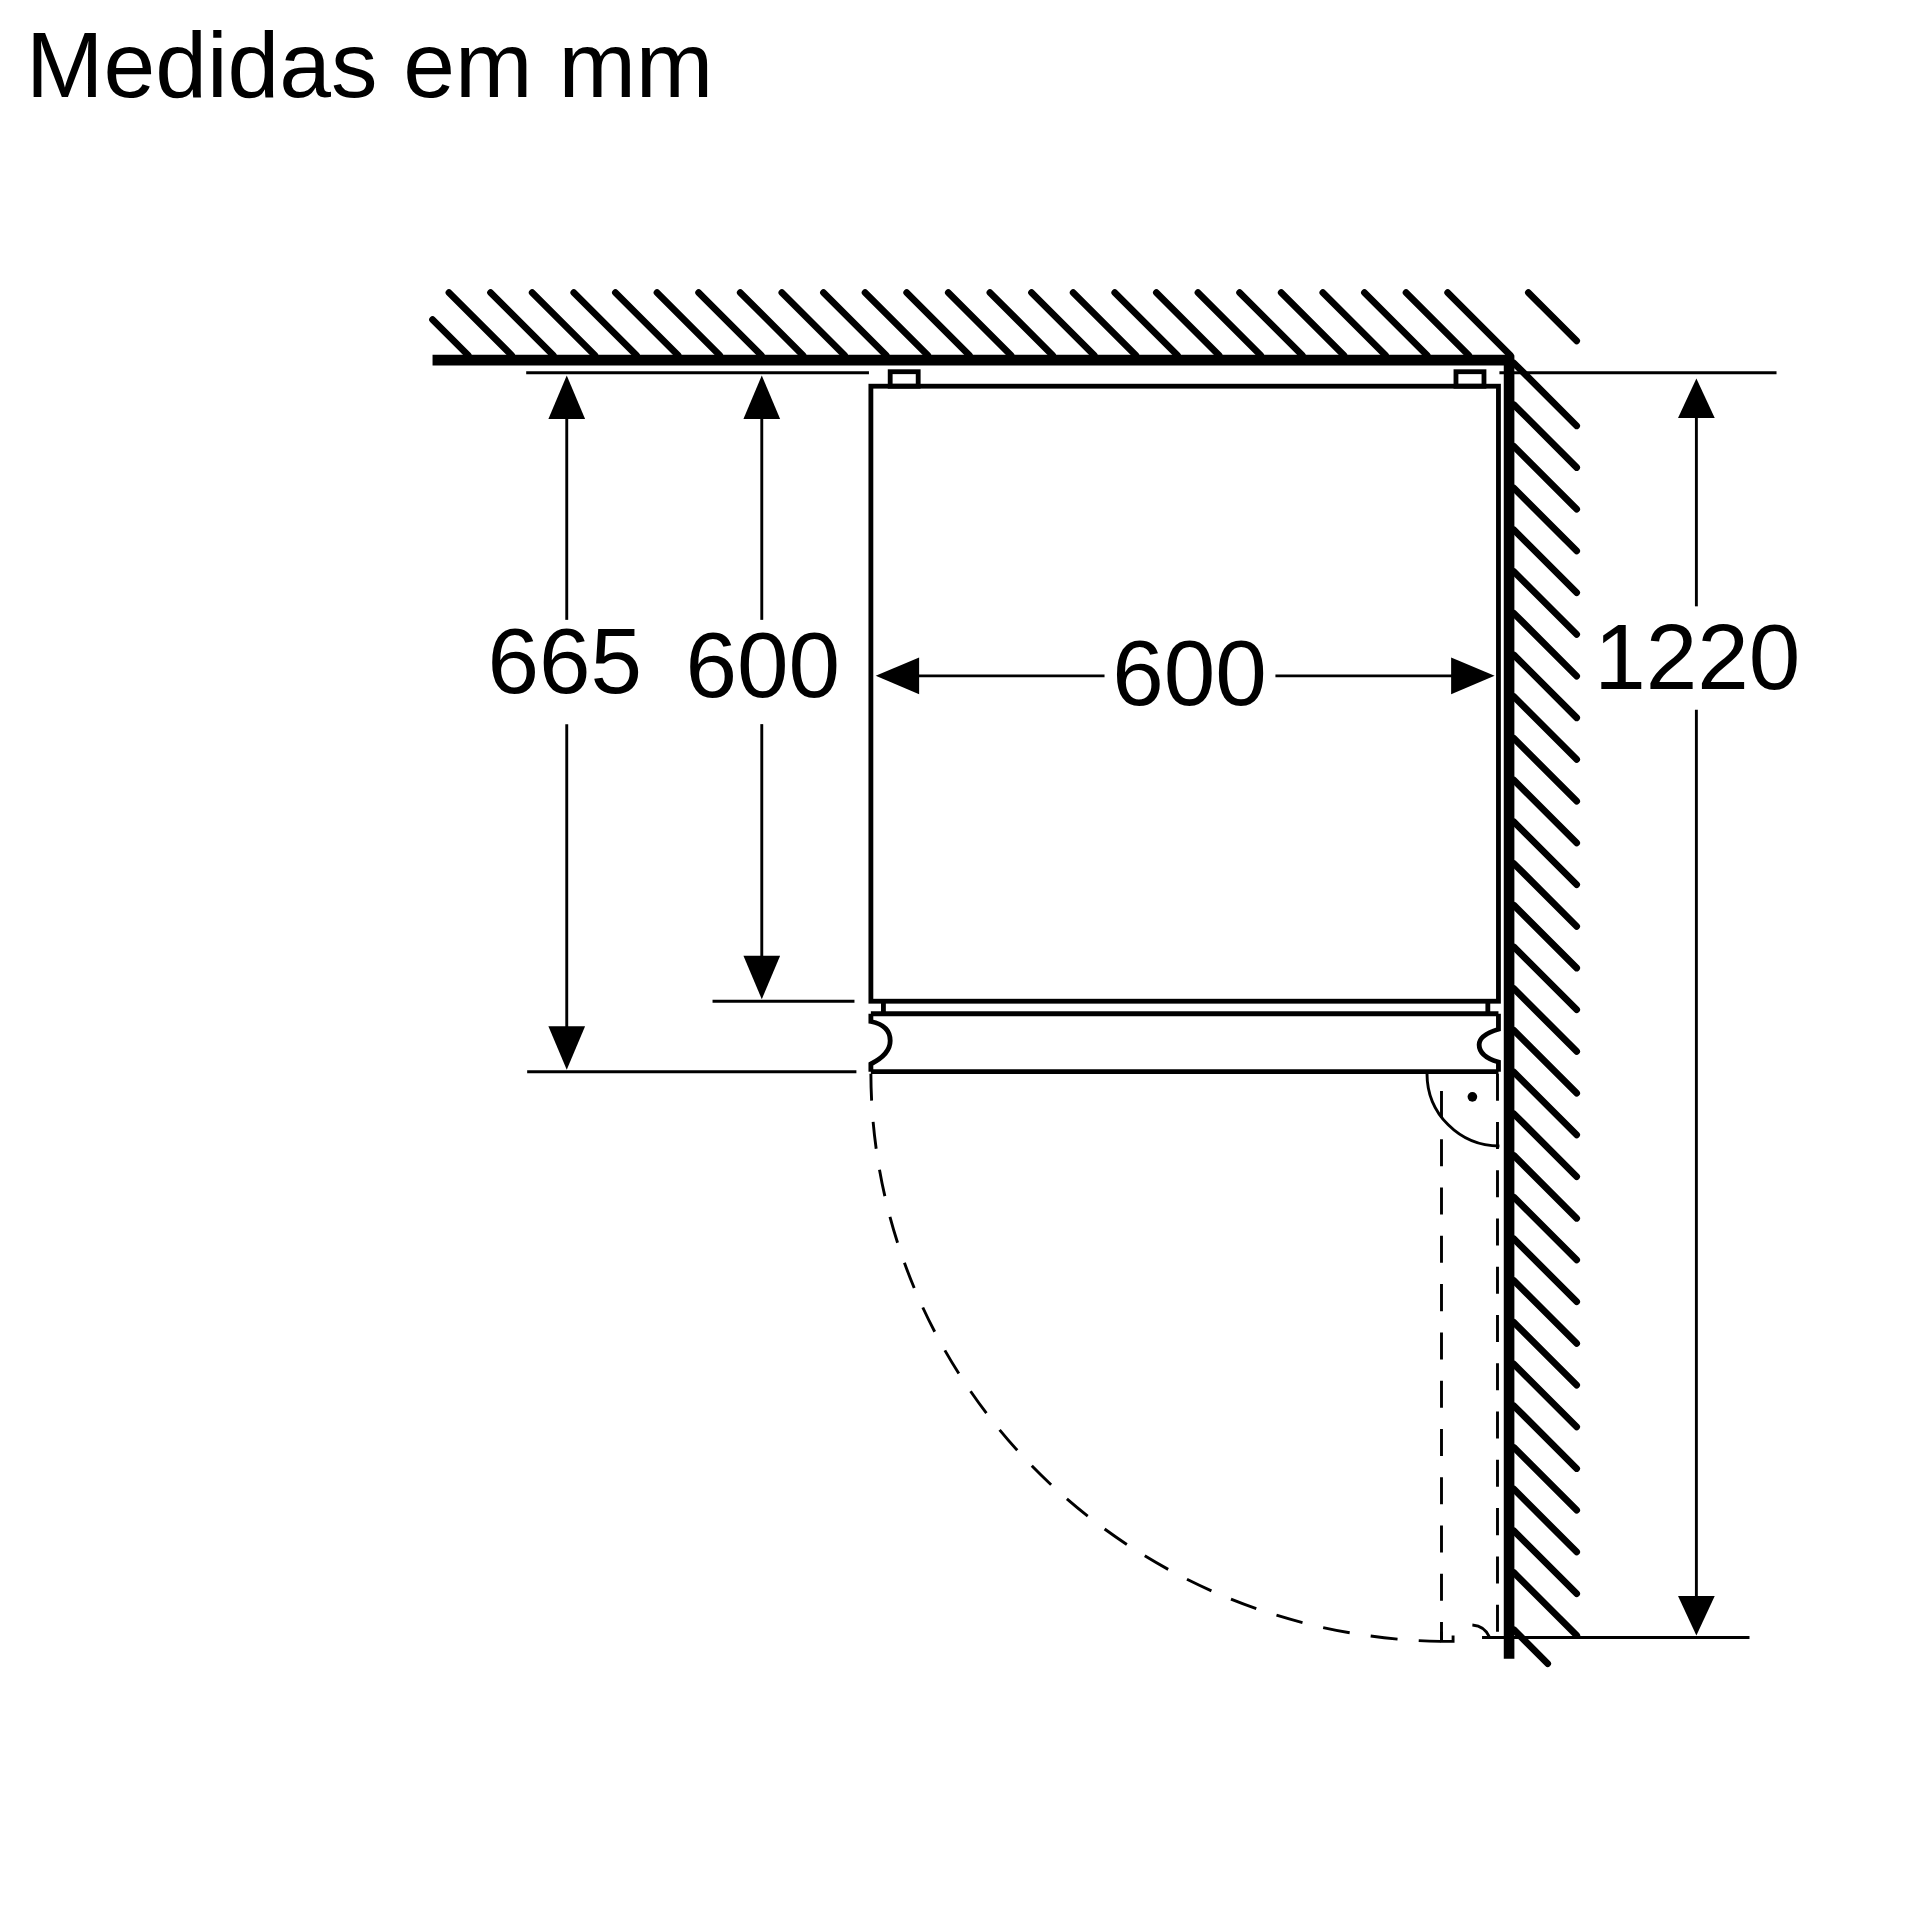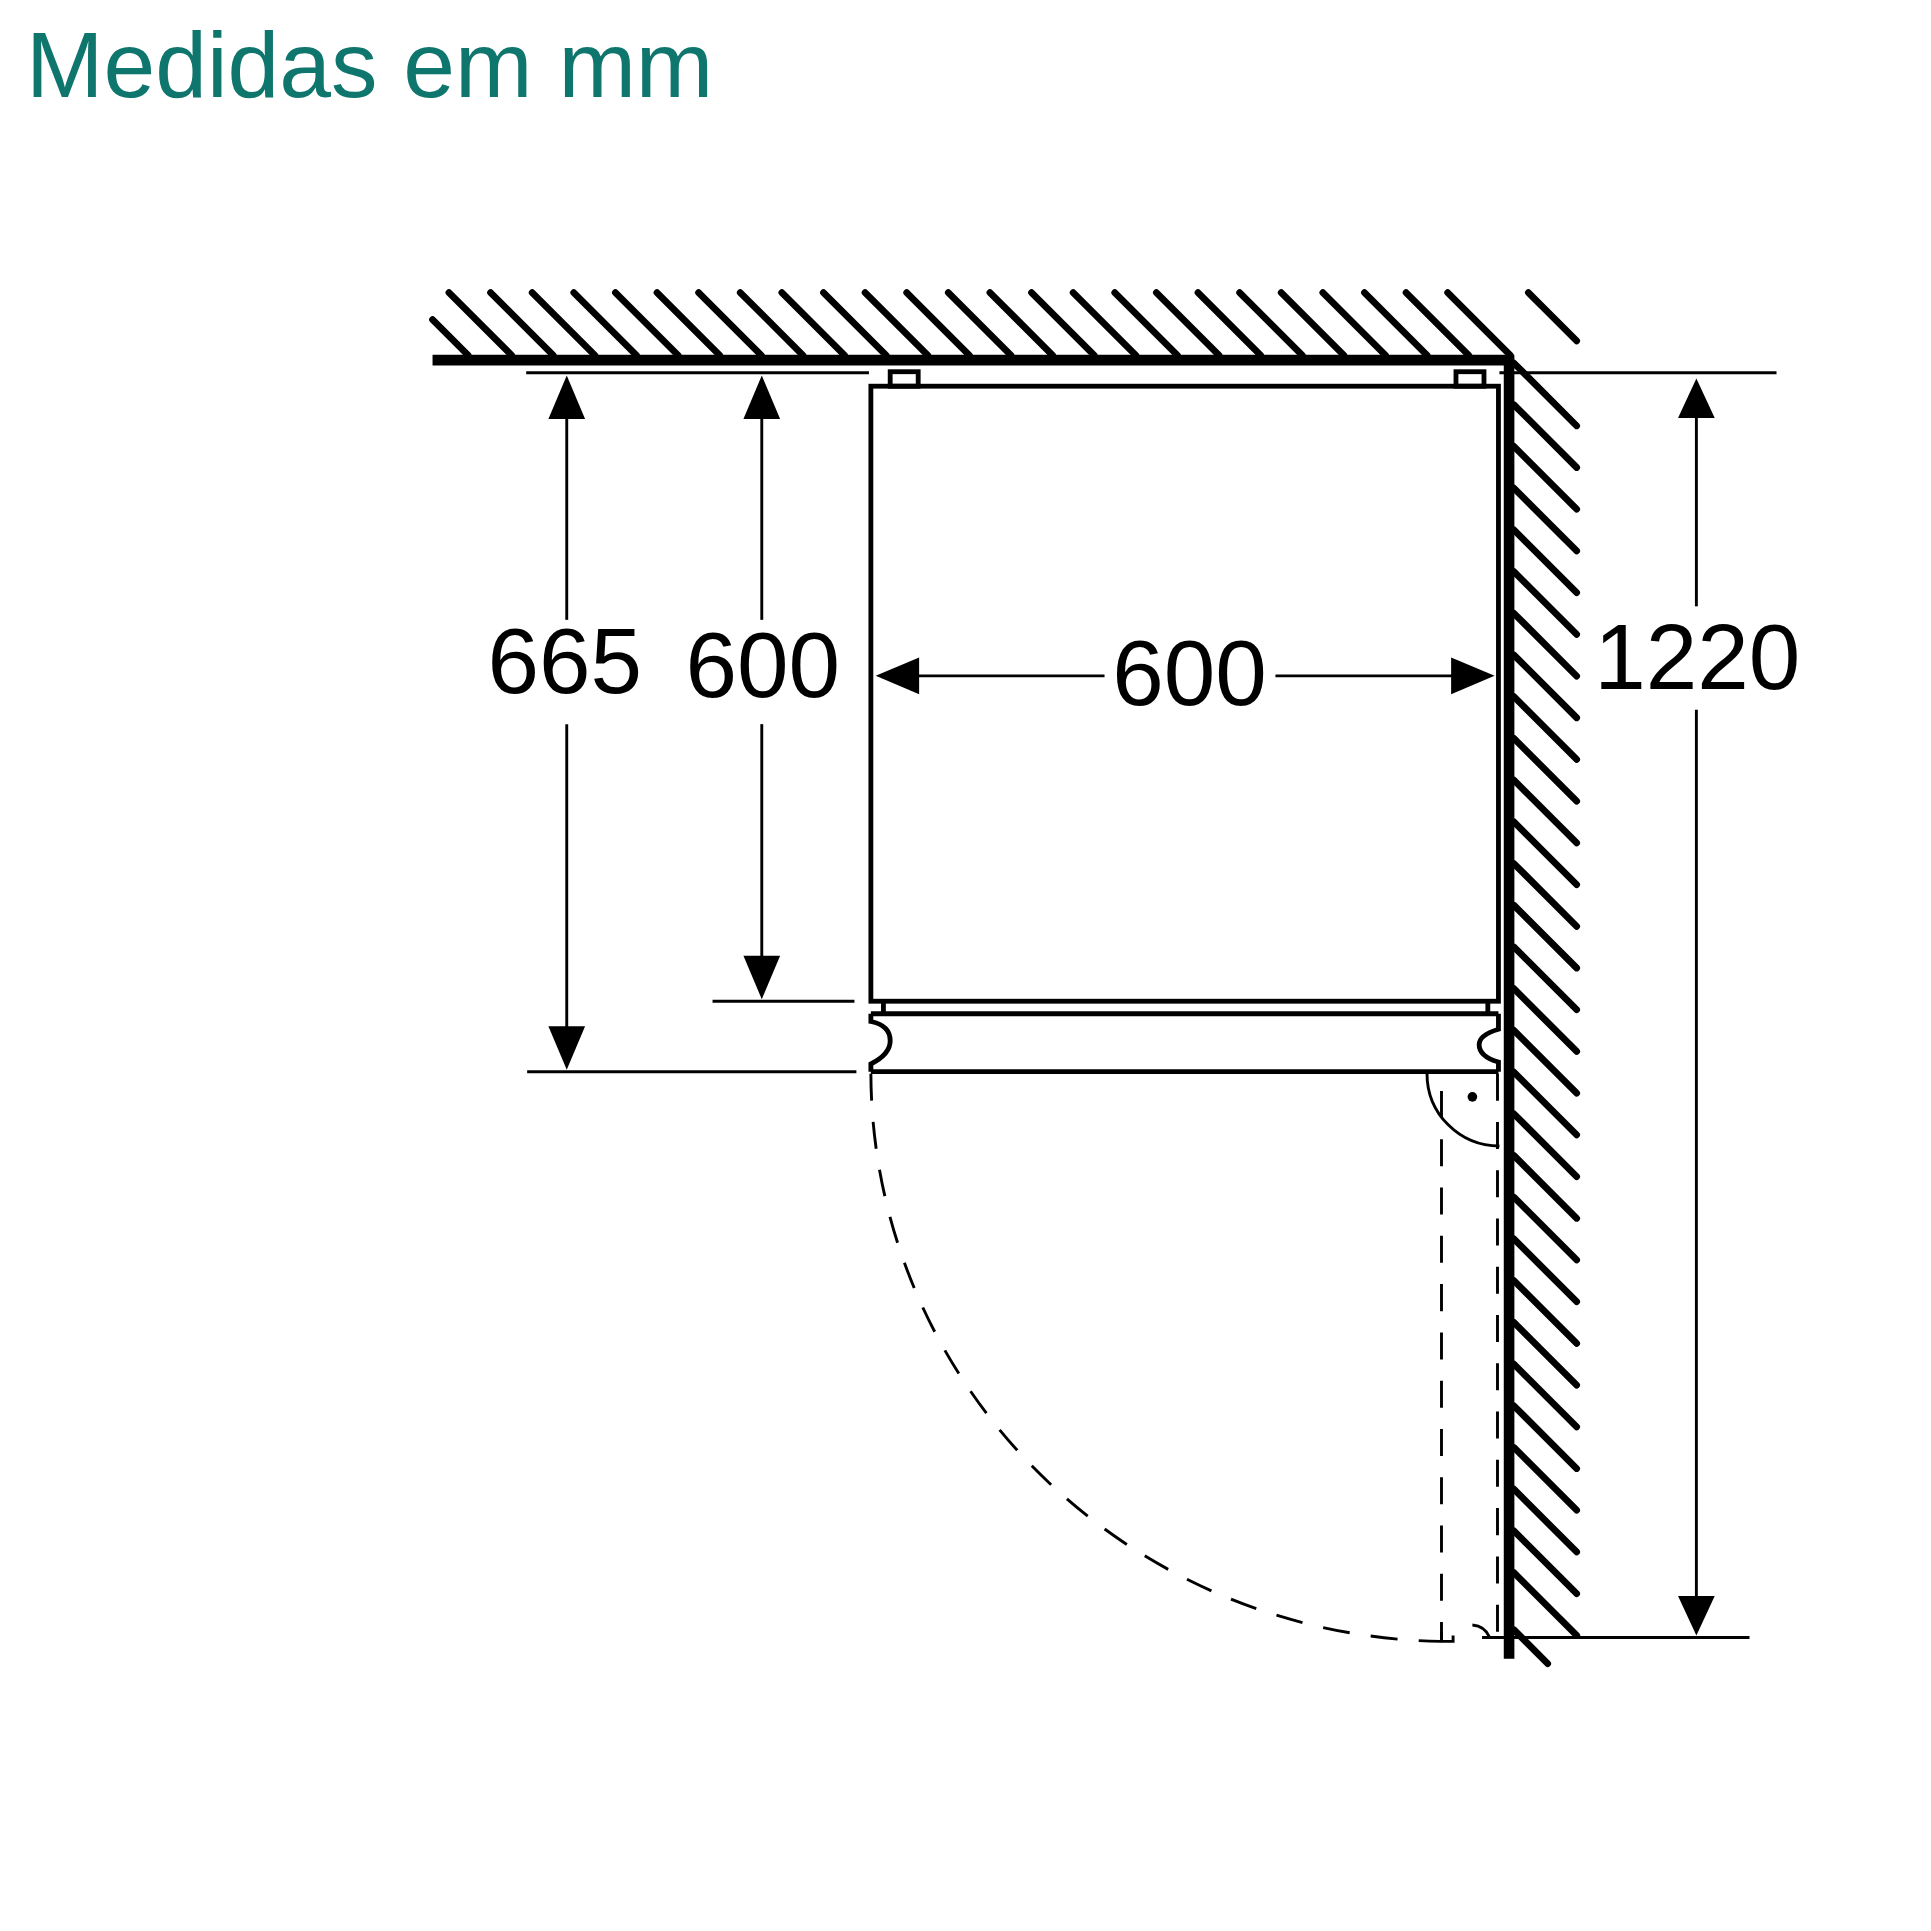--- a/index.html
+++ b/index.html
@@ -1,20 +1,20 @@
 <!DOCTYPE html>
 <html><head>
   <meta charset="utf-8">
   <style>
     html, body { margin: 0; padding: 0; background: #ffffff; }
     body { width: 1931px; height: 1931px; position: relative; overflow: hidden; }
     #title {
       position: absolute; left: 26px; top: 13.5px;
       font-family: "Liberation Sans", sans-serif;
-      font-size: 93px; color: #0f766e; line-height: 1.1; white-space: nowrap;
+      font-size: 93px; color: #000000; line-height: 1.1; white-space: nowrap;
     }
     #drawing { position: absolute; left: 0; top: 0; }
     .dimtext { font-family: "Liberation Sans", sans-serif; font-size: 96px; fill: #000; }
   </style>
 </head>
 <body>
 
 <div id="title">Medidas em mm</div>
 
 <svg id="drawing" width="1931" height="1931" viewBox="0 0 2000 2000" xmlns="http://www.w3.org/2000/svg">

